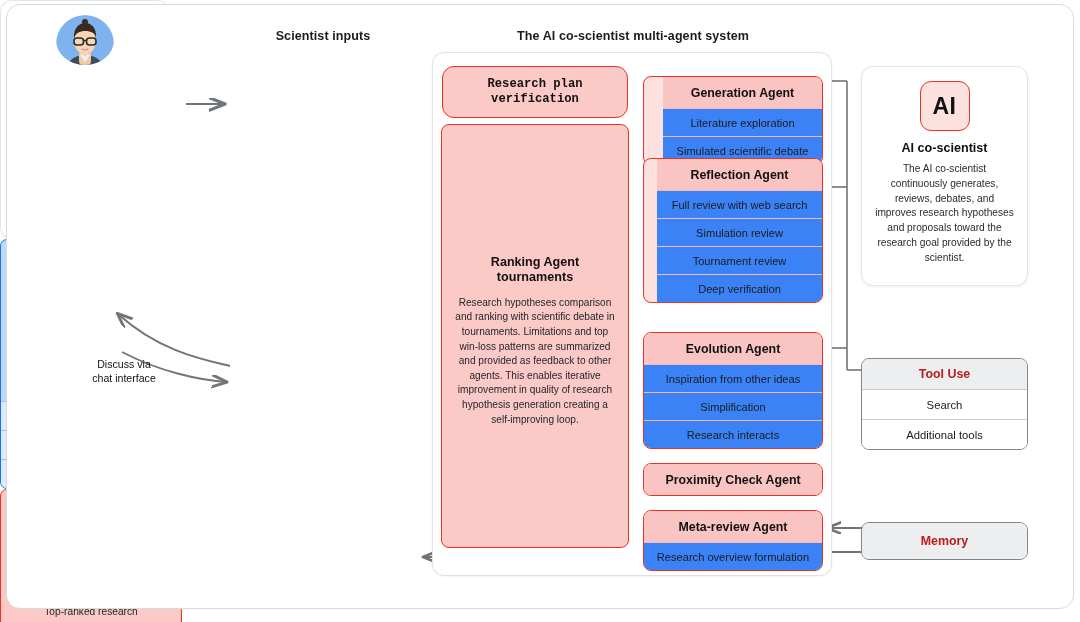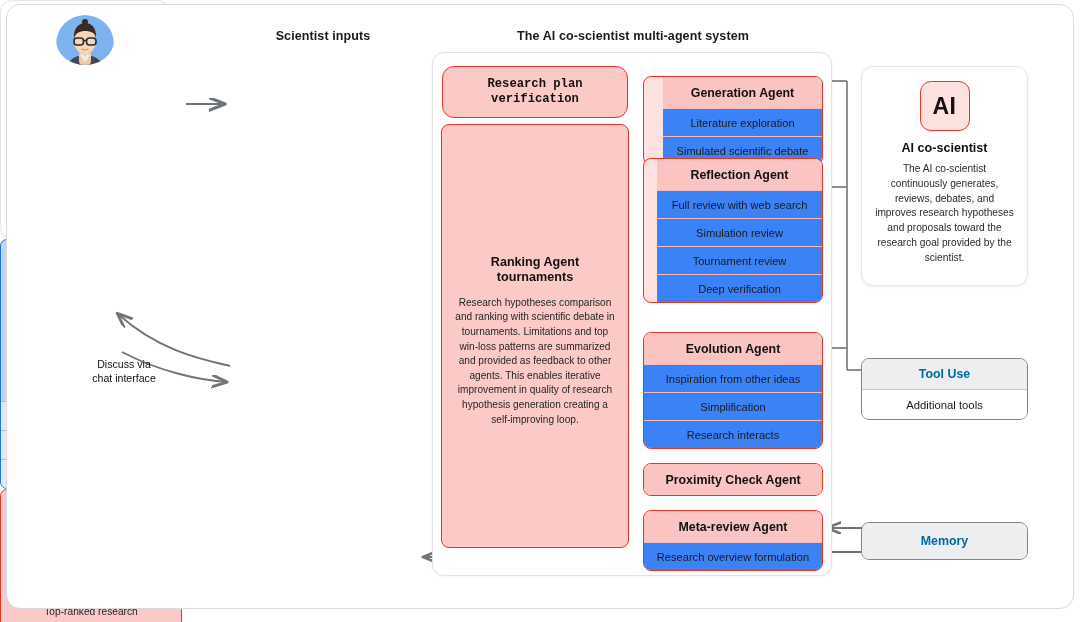--- a/index.html
+++ b/index.html
@@ -114,21 +114,21 @@
   }
   .ai-title { font-size: 12.6px; font-weight: 700; color: #111; margin-top: 10px; }
   .ai-body { font-size: 10.2px; line-height: 1.45; color: #2b2b2b; text-align: center; margin-top: 7px; }
 
   .gray-box {
     position: absolute; border: 1px solid #80868b; border-radius: 8px;
     overflow: hidden; background: #fff;
   }
   .gray-head {
     height: 30px; background: #eceef0; display: flex; align-items: center;
-    justify-content: center; font-size: 12.4px; font-weight: 700; color: #0369a1; text-align: right;
+    justify-content: center; font-size: 12.4px; font-weight: 700; color: #b91c1c; text-align: right;
   }
   .gray-row {
     height: 30px; background: #fff; border-top: 1px solid #c8ccd0;
     display: flex; align-items: center; justify-content: center;
     font-size: 11.3px; color: #1b1b1b;
   }
 
   .chat-label {
     position: absolute; left: 69px; top: 358px; width: 110px; text-align: center;
     font-size: 10.6px; font-weight: 400; color: #111; line-height: 1.3;
@@ -280,20 +280,21 @@
   </div>
 
   <div class="ai-card">
     <div class="ai-logo">AI</div>
     <div class="ai-title">AI co-scientist</div>
     <div class="ai-body">The AI co-scientist continuously generates, reviews, debates, and improves research hypotheses and proposals toward the research goal provided by the scientist.</div>
   </div>
 
   <div class="gray-box" style="left:861px; top:358px; width:167px;">
     <div class="gray-head">Tool Use</div>
+    <div class="gray-row">Search</div>
     <div class="gray-row">Additional tools</div>
   </div>
 
   <div class="gray-box" style="left:861px; top:522px; width:167px;">
     <div class="gray-head" style="height:36px;">Memory</div>
   </div>
 
 </div>
 
 </body></html>

